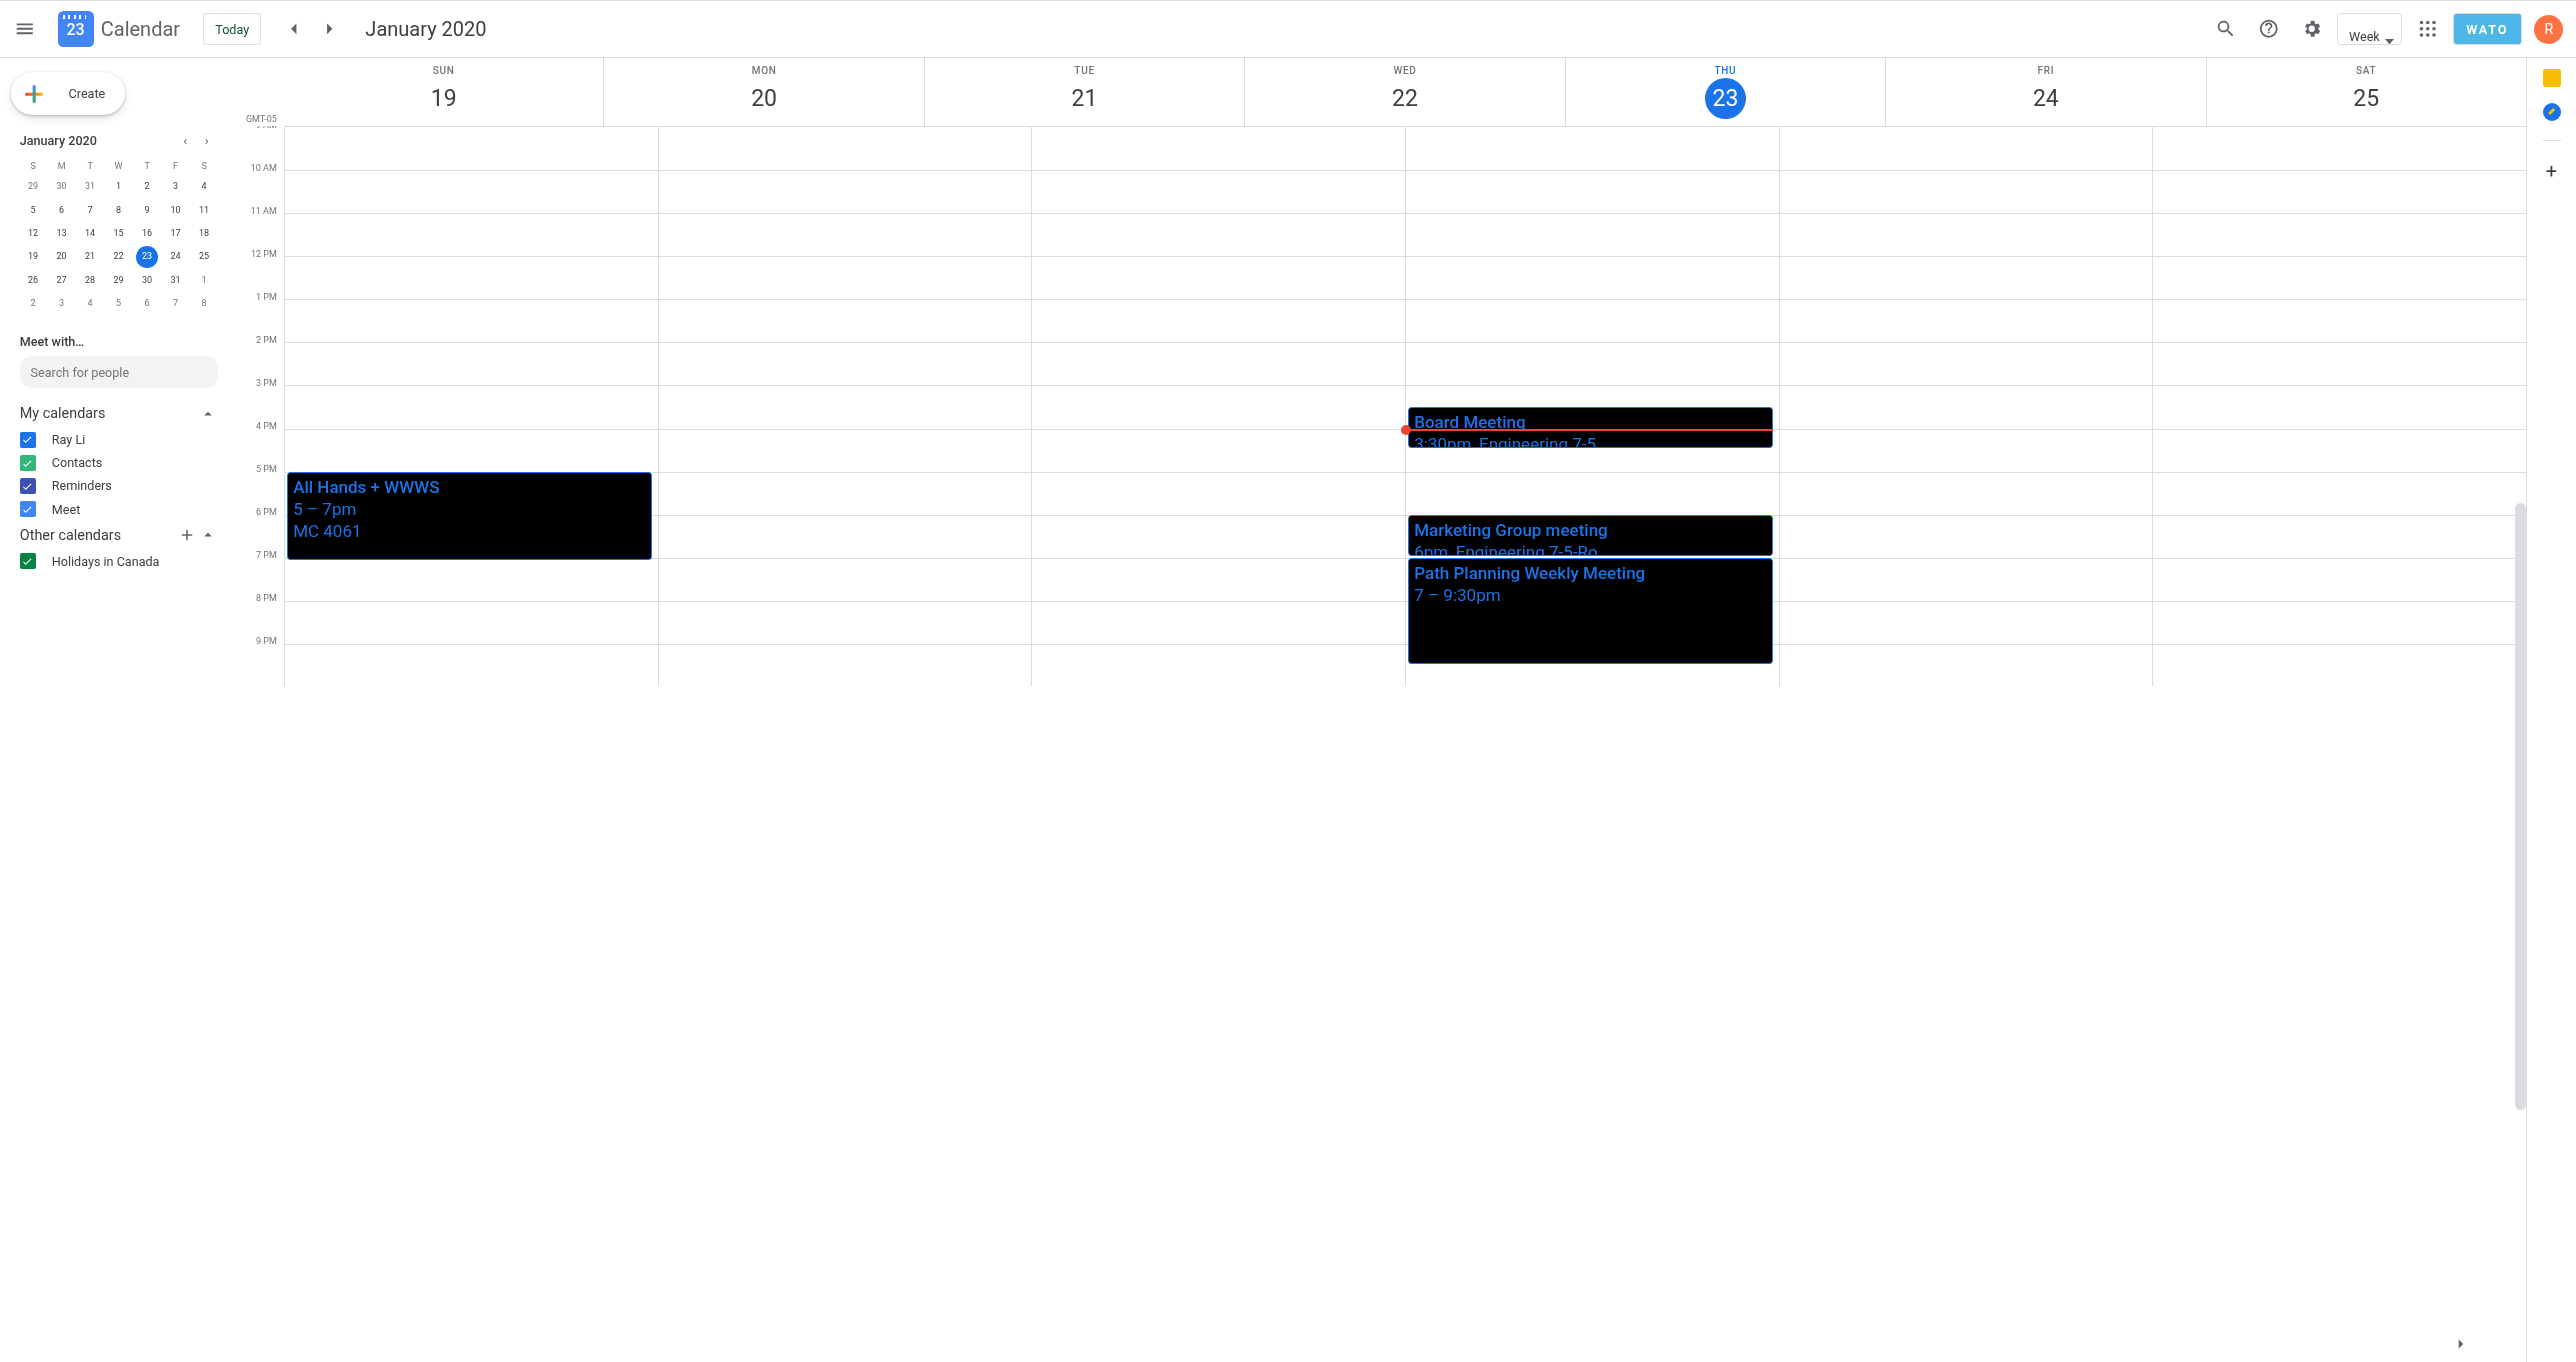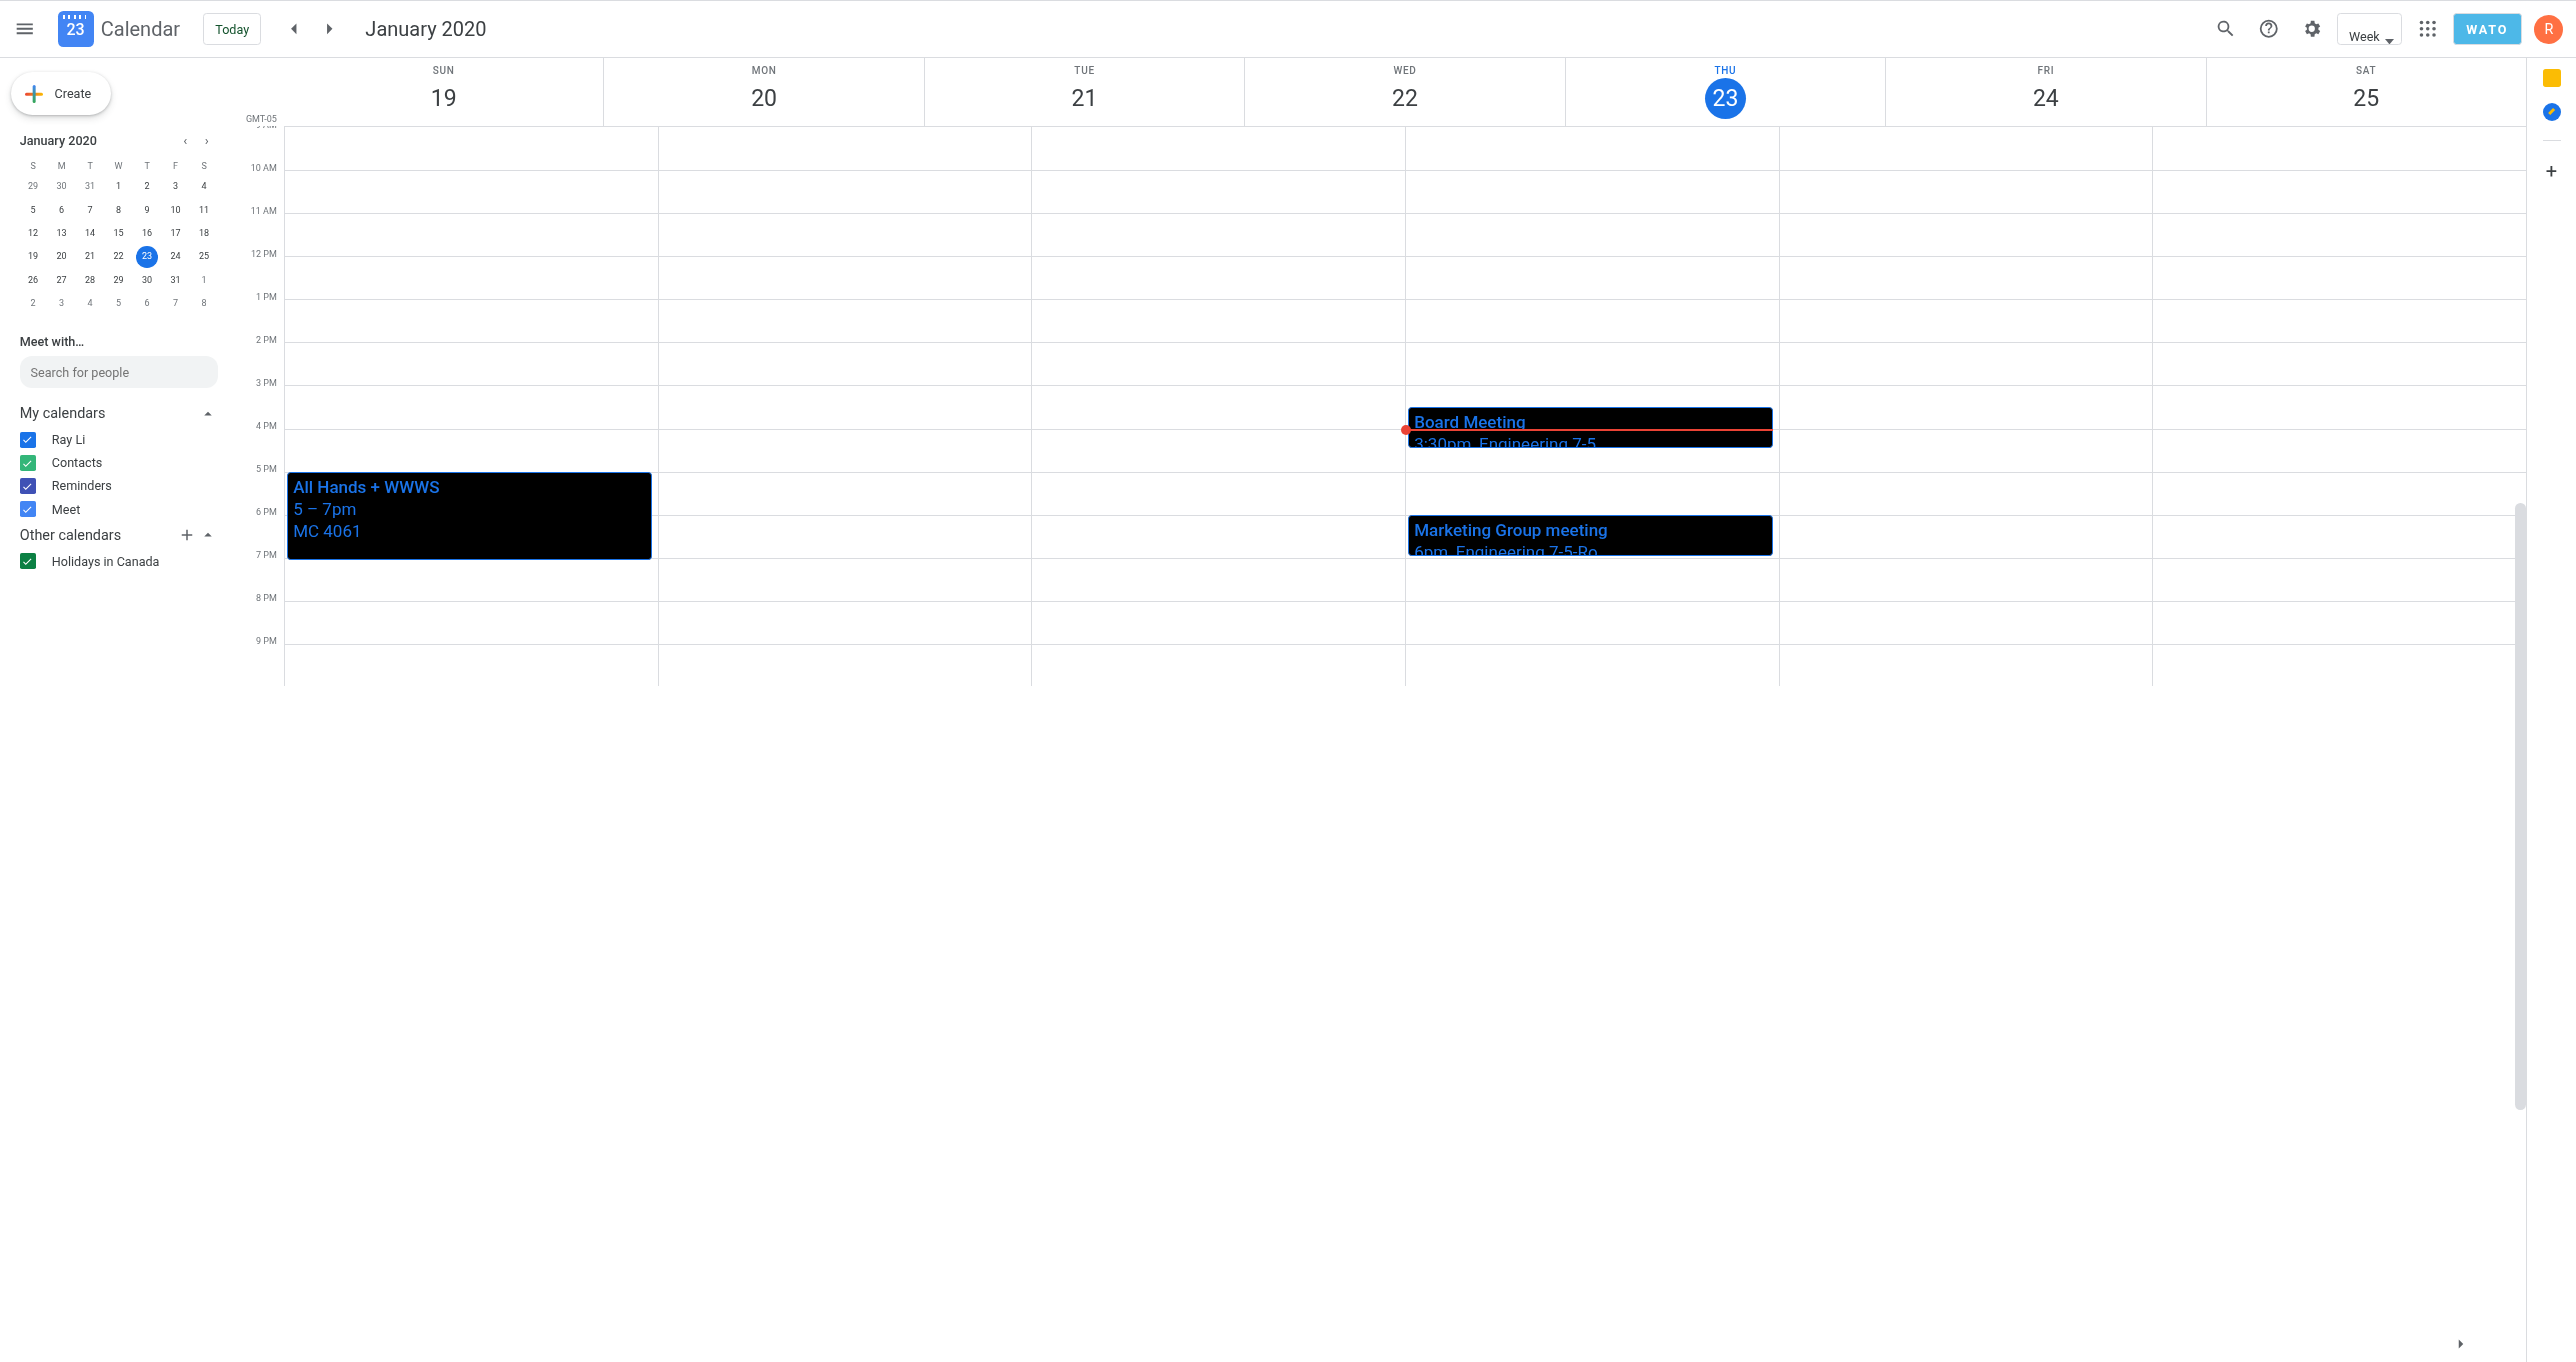--- a/index.html
+++ b/index.html
@@ -14,21 +14,21 @@
 .app-title{font-size:20px;color:#5f6368}
 .today-btn{height:32px;padding:0 10.8px;border:0.9px solid #dadce0;background:#fff;border-radius:3.6px;font-size:12.6px;color:#14532d;cursor:pointer;margin-left:9px}
 .nav-arrows{display:flex;margin-left:7.2px}
 .current-range{font-size:20px;color:#3c4043;margin-left:10.8px}
 .spacer{flex:1}
 .view-btn{height:32px;padding:0 7.2px 0 10.8px;border:0.9px solid #dadce0;background:#fff;border-radius:3.6px;font-size:12.6px;color:#3c4043;cursor:pointer;display:flex;align-items:flex-end;gap:5.4px}
 .wato{height:32px;padding:0 12.6px;background:#4db8e8;color:#fff;border-radius:3.6px;display:flex;align-items:center;font-weight:700;font-size:12.6px;letter-spacing:1.8px;border:0.9px solid #dadce0}
 .avatar{width:29px;height:29px;border-radius:50%;background:#ff7043;color:#fff;display:flex;align-items:center;justify-content:center;font-size:14.4px;margin:0 5.4px}
 .body{display:flex;flex:1;min-height:0}
 .sidebar{width:230px;padding:10.8px 0 10.8px 7.2px;overflow-y:auto;flex-shrink:0}
-.create-btn{height:43px;padding:0 20px 0 10.8px;border:none;background:#fff;border-radius:21.5px;box-shadow:0 0.9px 2.7px rgba(60,64,67,.3),0 3.6px 7.2px rgba(60,64,67,.15);display:flex;align-items:center;gap:8px;font-size:12.6px;color:#3c4043;cursor:pointer;margin:3.6px 0 14.4px 3.6px}
+.create-btn{height:43px;padding:0 20px 0 10.8px;border:none;background:#fff;border-radius:21.5px;box-shadow:0 0.9px 2.7px rgba(60,64,67,.3),0 3.6px 7.2px rgba(60,64,67,.15);display:flex;align-items:center;gap:22px;font-size:12.6px;color:#3c4043;cursor:pointer;margin:3.6px 0 14.4px 3.6px}
 .plus{width:25px;height:25px;position:relative}
 .plus::before,.plus::after{content:'';position:absolute;top:50%;left:50%;transform:translate(-50%,-50%);border-radius:1.8px}
 .plus::before{width:18px;height:2.7px;background:linear-gradient(90deg,#ea4335,#fbbc04)}
 .plus::after{width:2.7px;height:18px;background:linear-gradient(#4285f4,#34a853)}
 .mini-cal{padding:0 12.6px 10.8px 12.6px}
 .mini-head{display:flex;align-items:center;justify-content:space-between;margin-bottom:5.4px}
 .mini-title{font-size:12.6px;color:#3c4043;font-weight:500}
 .mini-nav{display:flex}
 .mini-nav button{width:21.5px;height:21.5px;border:none;background:none;cursor:pointer;color:#5f6368;border-radius:50%}
 .mini-grid{display:grid;grid-template-columns:repeat(7,1fr);gap:1.8px;text-align:center}
@@ -383,20 +383,24 @@
                 <div class="daycol"></div>
                 <div class="daycol">
                   <div class="event" style="top: 280px; height: 41px;">
                     <div class="etitle">Board Meeting</div>
                     <div>3:30pm, Engineering 7-5</div>
                   </div>
                   <div class="event" style="top: 388px; height: 41px;">
                     <div class="etitle">Marketing Group meeting</div>
                     <div>6pm, Engineering 7-5-Ro</div>
                   </div>
+                  <div class="event" style="top: 431px; height: 106px;">
+                    <div class="etitle">Path Planning Weekly Meeting</div>
+                    <div>7 – 9:30pm</div>
+                  </div>
                   <div class="now-line" style="top: 302px;">
                     <div class="now-dot"></div>
                   </div>
                 </div>
                 <div class="daycol"></div>
                 <div class="daycol"></div>
               </div>
           </div>
         </div>
         <div class="scrollbar-track">

